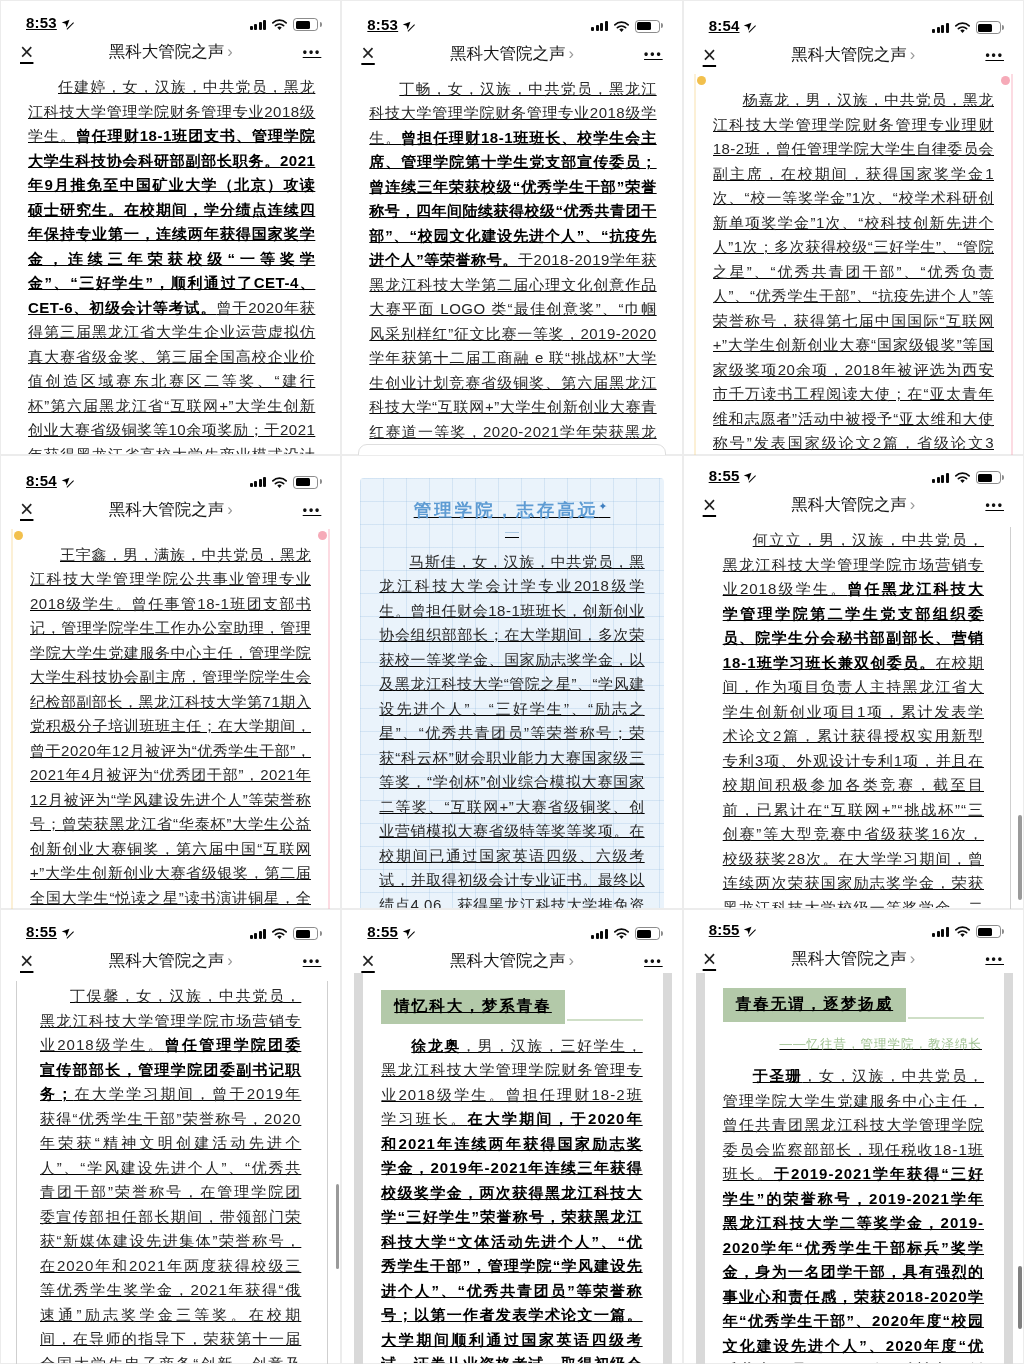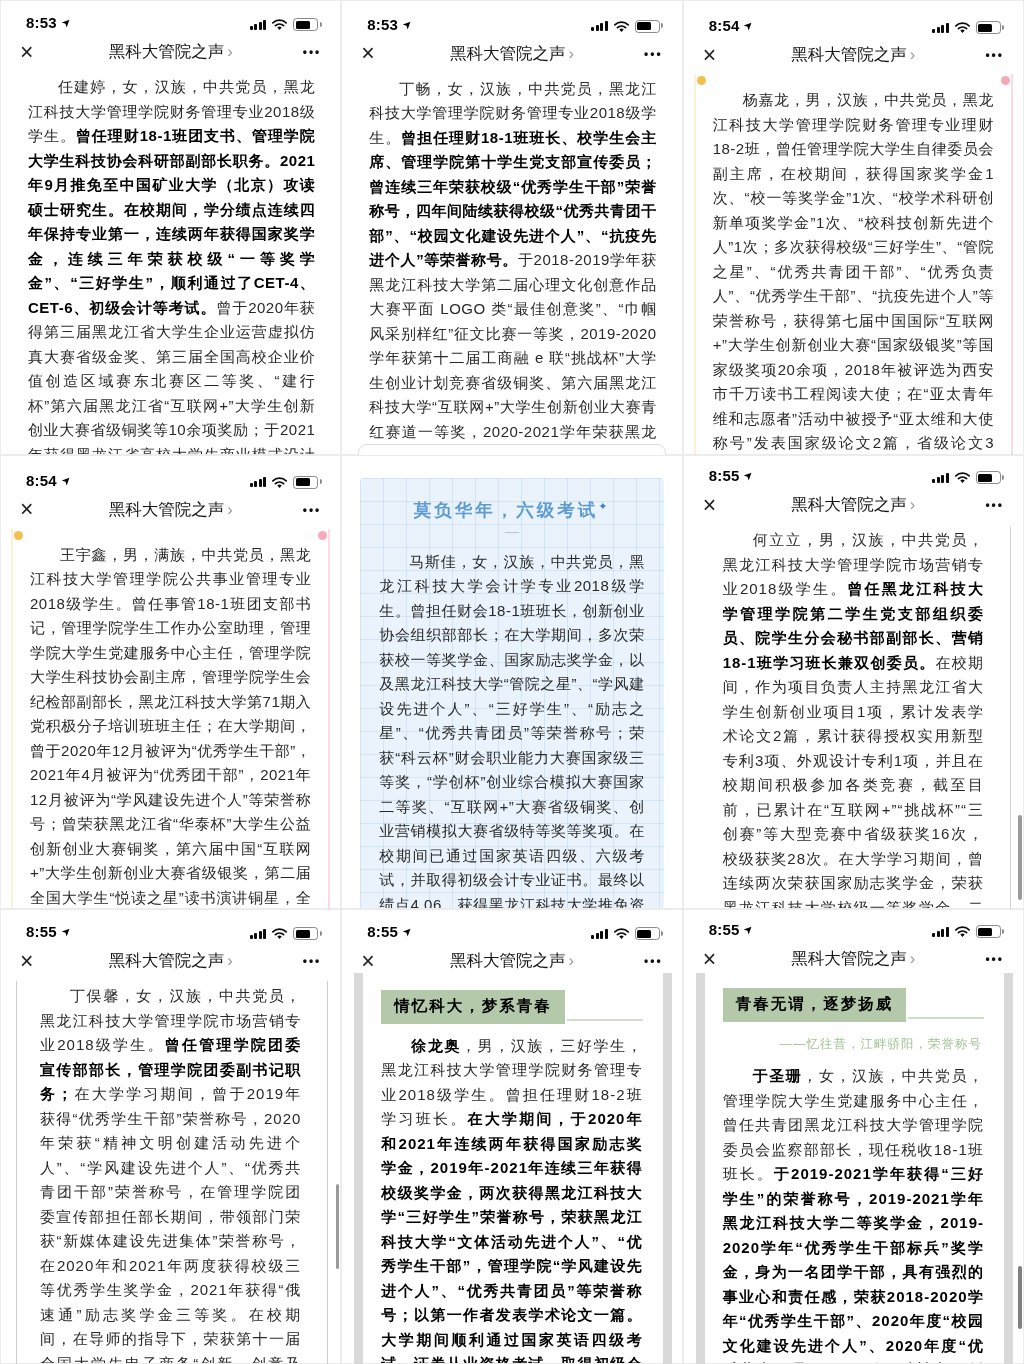--- a/index.html
+++ b/index.html
@@ -1,20 +1,20 @@
 <!DOCTYPE html>
 <html><head>
 <meta charset="utf-8">
 <title>screenshot-collage</title>
 <style>
   html,body{margin:0;padding:0;background:#fff;width:1024px;height:1364px;overflow:hidden;
     font-family:"Liberation Sans","DejaVu Sans",sans-serif;}
   main{display:grid;width:1024px;height:1320px;
     grid-template-columns:341.34px 341.33px 341.33px;
-    grid-template-rows:454.67px 454.67px 454.66px;}
+    grid-template-rows:454.67px 454.67px 454.66px;text-decoration:underline;}
   .panel{position:relative;overflow:hidden;background:#fff;outline:1px solid #ececec;outline-offset:-1px;
     display:flex;flex-direction:column;}
   
   .status{height:34px;display:flex;align-items:flex-end;justify-content:space-between;padding:0 20px 2px 26px;}
   .time{font-weight:700;font-size:15px;color:#000;letter-spacing:.2px;display:flex;align-items:center;}
   .loc{display:inline-block;margin-left:5px;font-size:11px;font-style:normal;transform:rotate(-45deg);color:#000;}
   .sicons{display:flex;align-items:center;gap:5px;}
   .bars{display:flex;align-items:flex-end;}
   .bars i{display:block;width:3px;margin-left:1.5px;background:#0a0a0a;border-radius:1px;}
   .bars i:nth-child(1){height:4px}.bars i:nth-child(2){height:6px}
@@ -204,21 +204,21 @@
       <i class="dot dot-y"></i>
       <i class="dot dot-p"></i>
       <div class="body">
           <p><span>王宇鑫，男，满族，中共党员，黑龙江科技大学管理学院公共事业管理专业2018级学生。曾任事管18-1班团支部书记，管理学院学生工作办公室助理，管理学院大学生党建服务中心主任，管理学院大学生科技协会副主席，管理学院学生会纪检部副部长，黑龙江科技大学第71期入党积极分子培训班班主任；在大学期间，曾于2020年12月被评为“优秀学生干部”，2021年4月被评为“优秀团干部”，2021年12月被评为“学风建设先进个人”等荣誉称号；曾荣获黑龙江省“华泰杯”大学生公益创新创业大赛铜奖，第六届中国“互联网+”大学生创新创业大赛省级银奖，第二届全国大学生“悦读之星”读书演讲铜星，全国高校企业价值竞赛校赛一等奖</span></p>
         </div>
     </div>
   </section>
 
   <section class="panel">
     <div class="blue-card">
-      <div class="blue-title"><span>莫负华年，六级考试</span><i class="star">✦</i></div>
+      <div class="blue-title"><span>管理学院，志存高远</span><i class="star">✦</i></div>
       <div class="blue-dash">—</div>
       <div class="body">
           <p><span>马斯佳，女，汉族，中共党员，黑龙江科技大学会计学专业2018级学生。曾担任财会18-1班班长，创新创业协会组织部部长；在大学期间，多次荣获校一等奖学金、国家励志奖学金，以及黑龙江科技大学“管院之星”、“学风建设先进个人”、“三好学生”、“励志之星”、“优秀共青团员”等荣誉称号；荣获“科云杯”财会职业能力大赛国家级三等奖，“学创杯”创业综合模拟大赛国家二等奖、“互联网+”大赛省级铜奖、创业营销模拟大赛省级特等奖等奖项。在校期间已通过国家英语四级、六级考试，并取得初级会计专业证书。最终以绩点4.06，获得黑龙江科技大学推免资格，保研至中国矿业大学继续攻读研究生学位</span></p>
         </div>
     </div>
   </section>
 
   <section class="panel">
   <header class="status">
     <span class="time">
@@ -353,21 +353,21 @@
     <span class="close">×</span>
     <span class="ttl"><span class="ttl-txt">黑科大管院之声</span><span class="chev">›</span></span>
     <span class="more">•••</span>
   </div>
 
     <div class="body wide">
       <div class="badge-row">
         <span class="badge">青春无谓，逐梦扬威</span>
         <i class="badge-line"></i>
       </div>
-      <div class="caption">——忆往昔，江畔骄阳，荣誉称号</div>
+      <div class="caption">——忆往昔，管理学院，教泽绵长</div>
       <div>
           <p><b>于圣珊</b><span>，女，汉族，中共党员，管理学院大学生党建服务中心主任，曾任共青团黑龙江科技大学管理学院委员会监察部部长，现任税收18-1班班长。</span><b>于2019-2021学年获得“三好学生”的荣誉称号，2019-2021学年黑龙江科技大学二等奖学金，2019-2020学年“优秀学生干部标兵”奖学金，身为一名团学干部，具有强烈的事业心和责任感，荣获2018-2020学年“优秀学生干部”、2020年度“校园文化建设先进个人”、2020年度“优秀共青团员”、2021年“精神文明创建活动先进个人”、2021年“抗疫先进个人”等荣</b></p>
         </div>
     </div>
     <i class="sidebar sb-l"></i>
     <i class="sidebar sb-r"></i>
     <i class="scrollbar" style="top:357px;height:63px;background:#808080;"></i>
   </section>
 
 </main>

